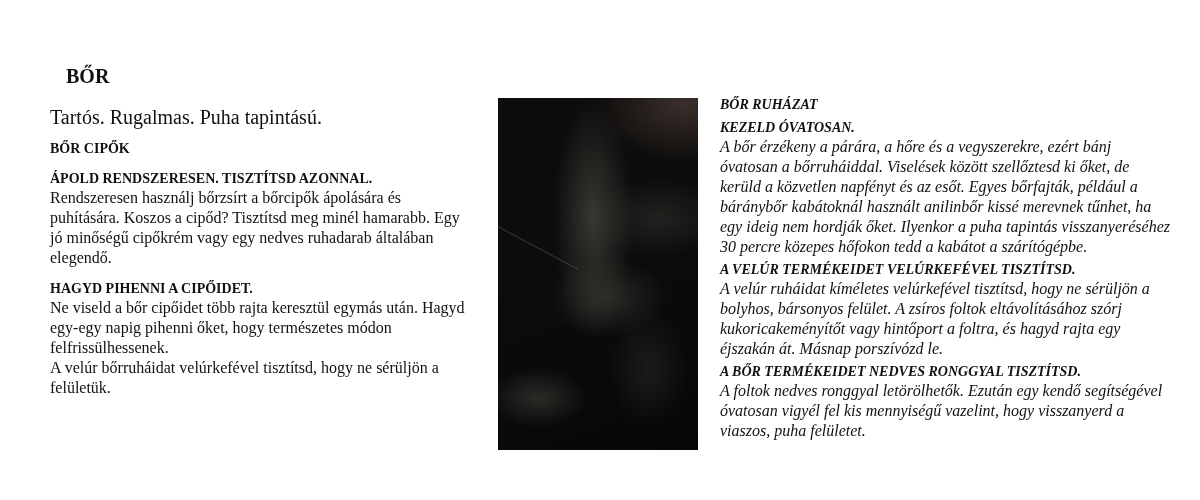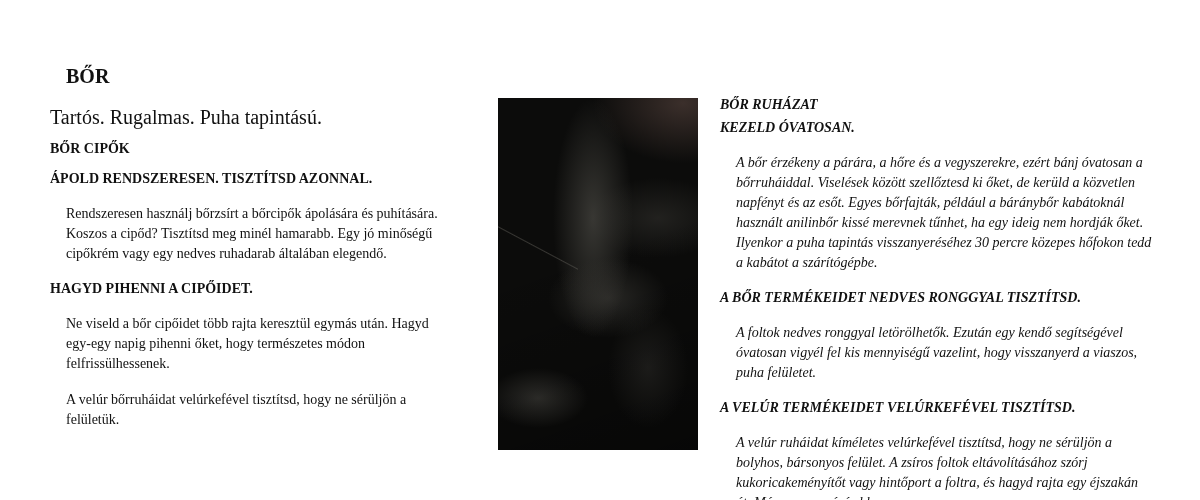--- a/index.html
+++ b/index.html
@@ -38,23 +38,23 @@
       line-height: 18px;
       margin: 0 0 6px 0;
     }
     .tip-heading {
       font-weight: bold;
       font-size: 14px;
       line-height: 18px;
       margin: 0;
     }
     .tip-body {
-      font-size: 14px;
+      font-size: 16px;
       line-height: 20px;
-      margin: 16px;
+      margin: 0;
     }
     .left-col .tip-heading { margin-top: 12px; font-family: Liberation Serif, serif; }
     .left-col .tip { margin-bottom: 0px; }
     .left-col .tip:first-of-type .tip-heading { margin-top: 0; }
 
     .image-wrap {
       position: absolute;
       left: 498px;
       top: 98px;
       width: 200px;
@@ -111,20 +111,20 @@
 </div>
 
 <div class="right-col">
   <h2 class="section-title">BŐR RUHÁZAT</h2>
 
   <div class="tip">
     <h3 class="tip-heading">KEZELD ÓVATOSAN.</h3>
     <p class="tip-body">A bőr érzékeny a párára, a hőre és a vegyszerekre, ezért bánj óvatosan a bőrruháiddal. Viselések között szellőztesd ki őket, de kerüld a közvetlen napfényt és az esőt. Egyes bőrfajták, például a báránybőr kabátoknál használt anilinbőr kissé merevnek tűnhet, ha egy ideig nem hordják őket. Ilyenkor a puha tapintás visszanyeréséhez 30 percre közepes hőfokon tedd a kabátot a szárítógépbe.</p>
   </div>
   <div class="tip">
+    <h3 class="tip-heading">A VELÚR TERMÉKEIDET VELÚRKEFÉVEL TISZTÍTSD.</h3>
+    <p class="tip-body">A velúr ruháidat kíméletes velúrkefével tisztítsd, hogy ne sérüljön a bolyhos, bársonyos felület. A zsíros foltok eltávolításához szórj kukoricakeményítőt vagy hintőport a foltra, és hagyd rajta egy éjszakán át. Másnap porszívózd le.</p>
+  </div>
+  <div class="tip">
     <h3 class="tip-heading">A BŐR TERMÉKEIDET NEDVES RONGGYAL TISZTÍTSD.</h3>
     <p class="tip-body">A foltok nedves ronggyal letörölhetők. Ezután egy kendő segítségével óvatosan vigyél fel kis mennyiségű vazelint, hogy visszanyerd a viaszos, puha felületet.</p>
-  </div>
-  <div class="tip">
-    <h3 class="tip-heading">A VELÚR TERMÉKEIDET VELÚRKEFÉVEL TISZTÍTSD.</h3>
-    <p class="tip-body">A velúr ruháidat kíméletes velúrkefével tisztítsd, hogy ne sérüljön a bolyhos, bársonyos felület. A zsíros foltok eltávolításához szórj kukoricakeményítőt vagy hintőport a foltra, és hagyd rajta egy éjszakán át. Másnap porszívózd le.</p>
   </div>
 </div>
 
 </body></html>

